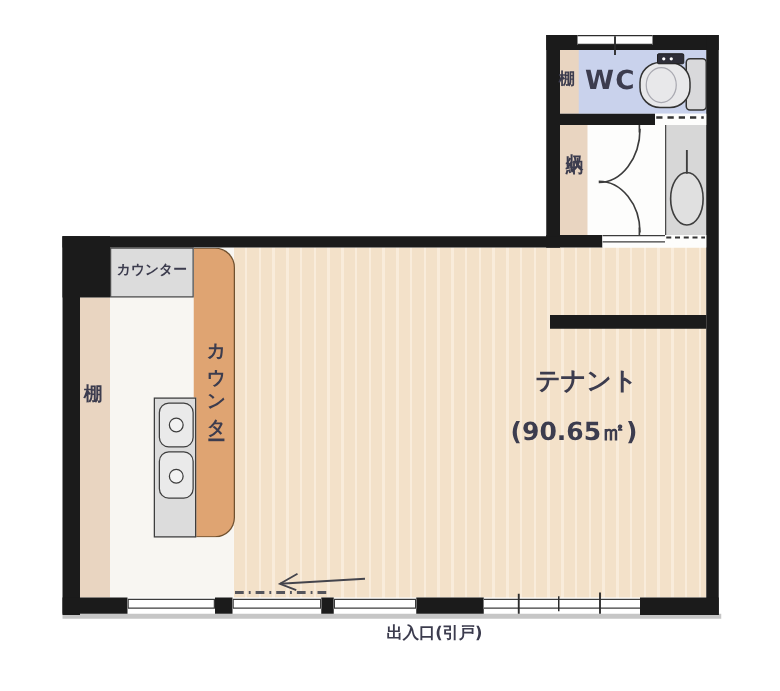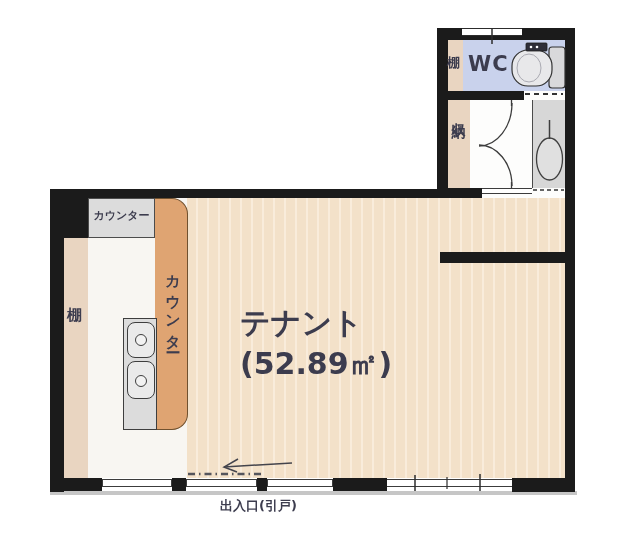--- a/index.html
+++ b/index.html
@@ -62,23 +62,23 @@
   
   .overlay{left:0;top:0;width:624px;height:553px;z-index:9;pointer-events:none;}
   
   .lbl{position:absolute;color:#3c3c4e;font-weight:bold;z-index:10;white-space:nowrap;}
   .lbl-wc{left:468px;top:52px;font-size:21px;letter-spacing:1px;}
   .lbl-shelf-wc{left:447px;top:54px;font-size:13px;}
   .lbl-storage{left:450px;top:112px;font-size:14px;writing-mode:vertical-rl;letter-spacing:2px;}
   .lbl-shelf-left{left:67px;top:306px;font-size:15px;}
   .lbl-stove{left:90px;top:208px;width:63px;text-align:center;font-size:11px;}
   .lbl-counter{left:163px;top:264px;font-size:15px;writing-mode:vertical-rl;letter-spacing:3px;}
-  .tenant-block{left:240px;top:302px;width:270px;text-align:left;font-size:30px;
+  .tenant-block{left:240px;top:284px;width:270px;text-align:right;font-size:20px;
     line-height:41px;color:#3c3c4e;font-weight:bold;z-index:10;}
-  .lbl-entrance{left:220px;top:497px;width:140px;text-align:left;font-size:13px;}
+  .lbl-entrance{left:246px;top:497px;width:140px;text-align:right;font-size:13px;}
 </style>
 </head>
 <body>
 
 <div class="canvas">
 
   <div class="abs floor-main"></div>
   <div class="abs floor-kitchen"></div>
   <div class="abs floor-wc"></div>
   <div class="abs floor-bath-lower"></div>
@@ -152,17 +152,17 @@
 
   <div class="lbl lbl-wc">WC</div>
   <div class="lbl lbl-shelf-wc">棚</div>
   <div class="lbl lbl-storage">収納</div>
   <div class="lbl lbl-shelf-left">棚</div>
   <div class="lbl lbl-stove">カウンター</div>
   <div class="lbl lbl-counter">カウンター</div>
 
   <div class="abs tenant-block">
     <div>テナント</div>
-    <div>(52.89㎡)</div>
+    <div>(90.65㎡)</div>
   </div>
 
   <div class="lbl lbl-entrance">出入口(引戸)</div>
 </div>
 
 </body></html>

